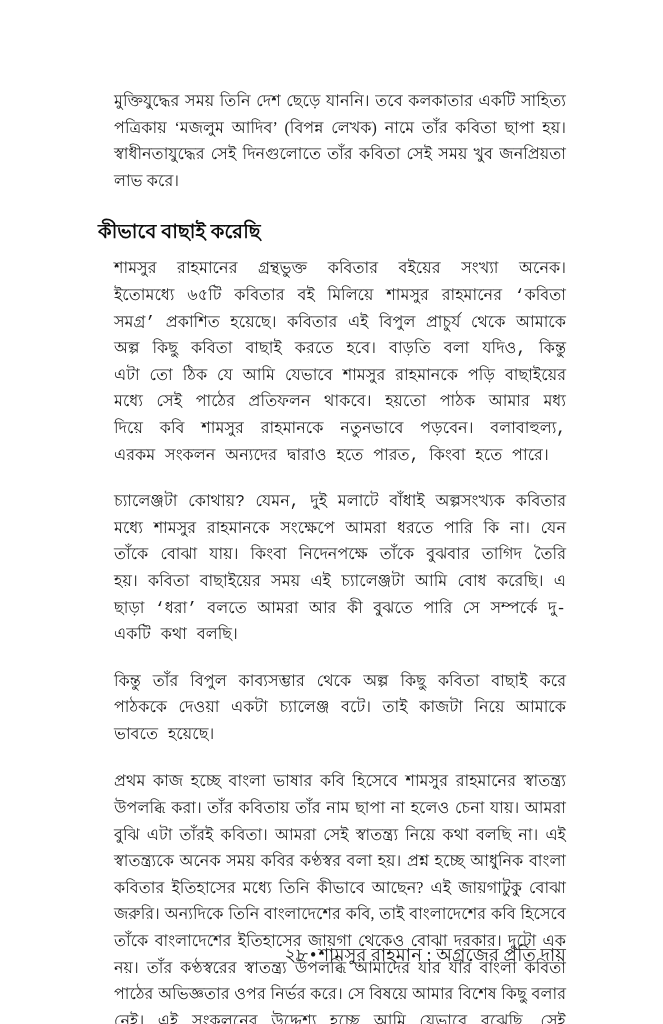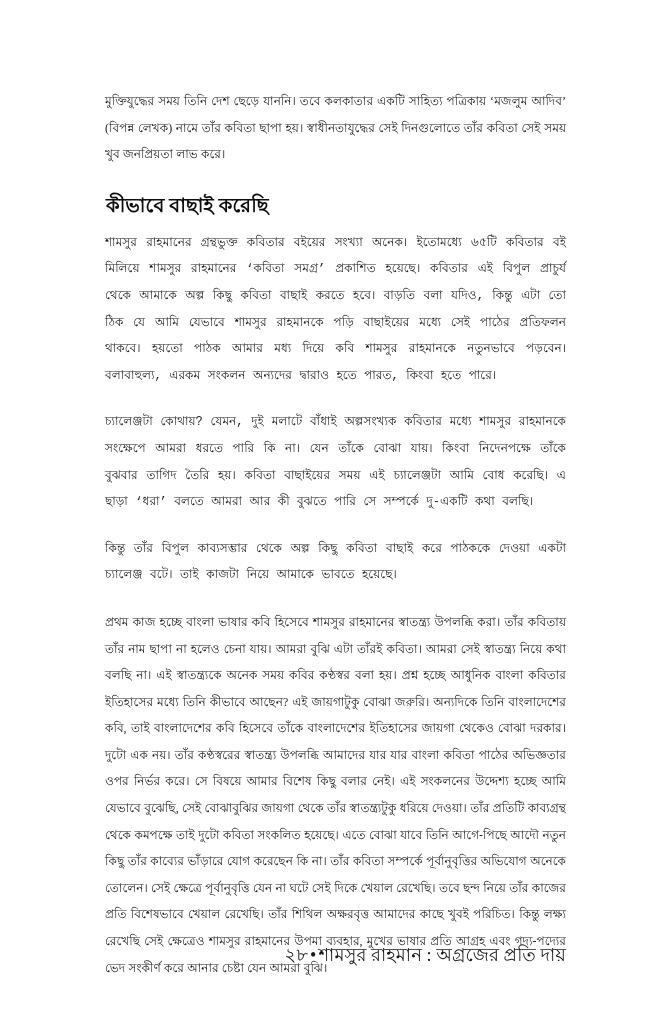--- a/index.html
+++ b/index.html
@@ -26,42 +26,42 @@
   }
 
   .text-column {
     position: absolute;
     left: 98px;
     top: 88px;
     width: 468px;
   }
 
   .para {
-    margin: 0 0 14px 7px;
+    margin: 0 0 14px 16px;
     text-align: justify;
     text-justify: inter-word;
-    font-size: 12px;
+    font-size: 16px;
     line-height: 26.6px;
     letter-spacing: 0.05px;
     word-spacing: 0.2px;
     color: #1b1b1b;
     -webkit-hyphens: none;
     hyphens: none;
   }
 
   .para:last-child {
     margin-bottom: 0;
   }
 
   .para.tight {
     margin-bottom: 13px;
   }
 
   .section-heading {
-    margin: 26px 0 12px 8px;
+    margin: 26px 0 12px 0;
     font-size: 19.5px;
     line-height: 24px;
     font-weight: bold;
     text-align: left;
     color: #0d0d0d;
     letter-spacing: 0.1px;
   }
 
   .para-gap-lg {
     margin-bottom: 20px;

